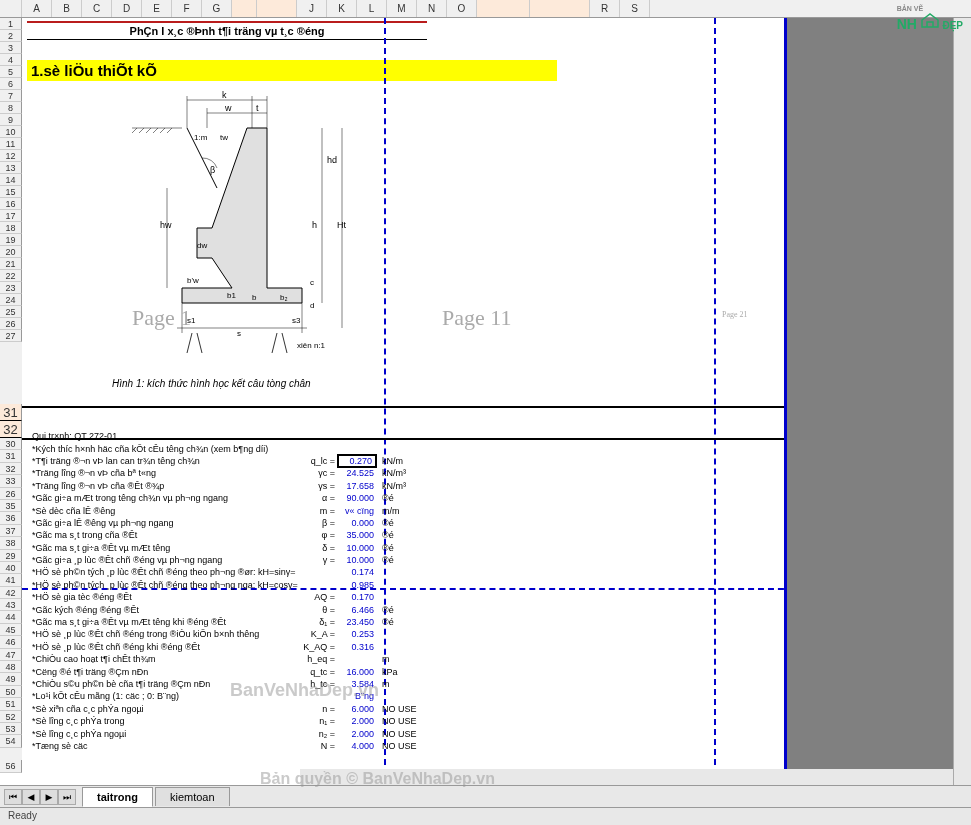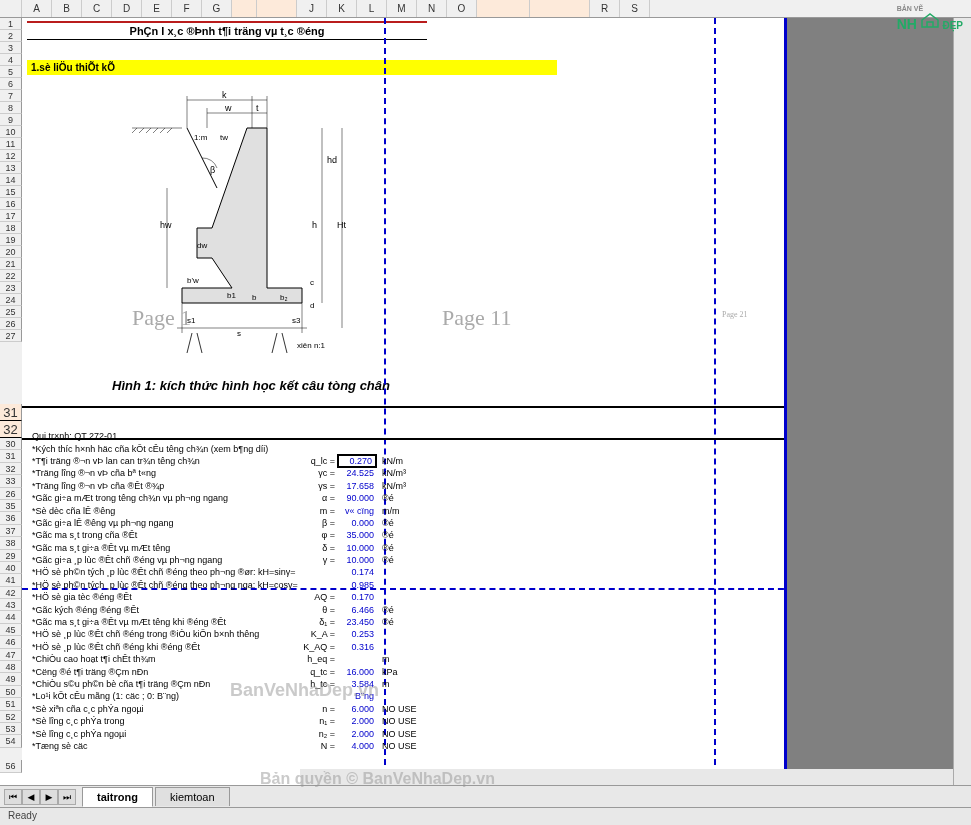--- a/index.html
+++ b/index.html
@@ -9,25 +9,25 @@
 .col-header { border-right: 1px solid #ccc; text-align: center; line-height: 18px; flex-shrink: 0; }
 .col-header.active { background: #fdeada; }
 
 .row-headers { position: absolute; left: 0; top: 18px; width: 22px; background: #f0f0f0; }
 .row-header { height: 12px; border-bottom: 1px solid #ccc; border-right: 1px solid #999; font-size: 9px; text-align: center; line-height: 12px; color: #333; }
 .row-header.sel { background: #fdeada; height: 17px; font-size: 13px; line-height: 17px; border-bottom: 1px solid #000; }
 
 .sheet-area { position: absolute; left: 22px; top: 18px; right: 18px; bottom: 50px; background: #fff; overflow: hidden; }
 
 .title-row { font-size: 11px; font-weight: bold; text-align: center; padding: 2px 0; }
-.section-header { background: #ffff00; font-size: 10px; font-weight: bold; padding: 2px 4px; width: 530px; }
+.section-header { background: #ffff00; font-size: 15px; font-weight: bold; padding: 2px 4px; width: 530px; }
 
 .diagram { position: absolute; left: 110px; top: 70px; width: 260px; height: 280px; }
 .diagram svg { width: 100%; height: 100%; }
-.diagram-caption { position: absolute; left: 90px; top: 360px; font-size: 13px; font-style: italic; font-weight: bold; }
+.diagram-caption { position: absolute; left: 90px; top: 360px; font-size: 10px; font-style: italic; }
 
 .page-wm { position: absolute; font-size: 22px; color: #aaa; font-family: 'Times New Roman', serif; margin-top: 32px; }
 .page-wm.p1 { left: 110px; top: 255px; }
 .page-wm.p11 { left: 420px; top: 255px; }
 .page-wm.p21 { left: 700px; top: 260px; font-size: 8px; }
 
 .dashed-v { position: absolute; border-left: 2px dashed #0000cc; top: 0; bottom: 0; }
 .dashed-h { position: absolute; border-top: 2px dashed #0000cc; left: 0; right: 0; }
 
 .data-section { position: absolute; left: 10px; top: 412px; font-size: 9px; }

